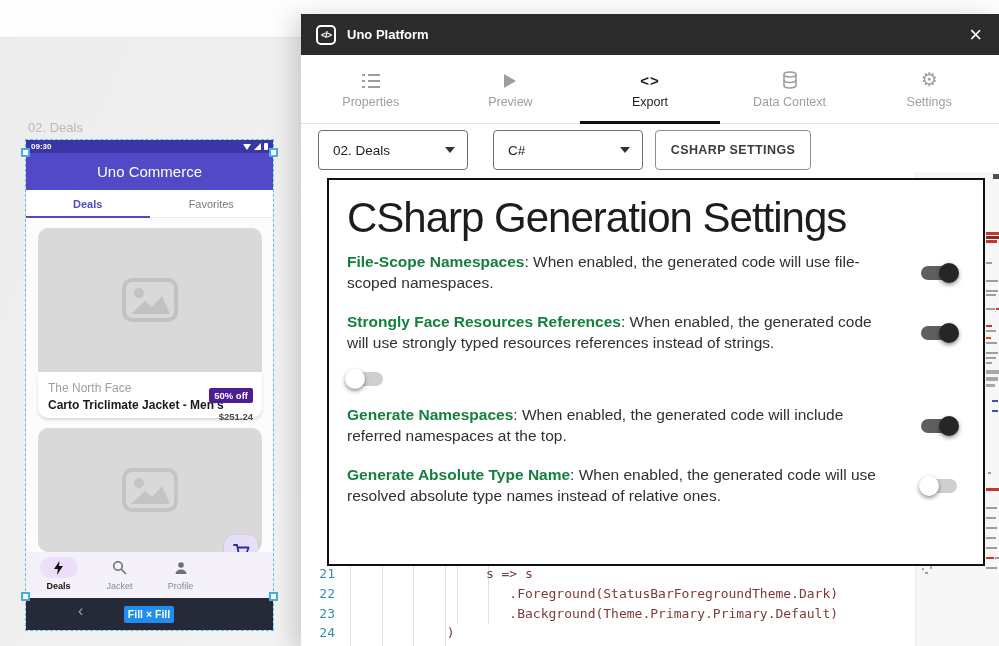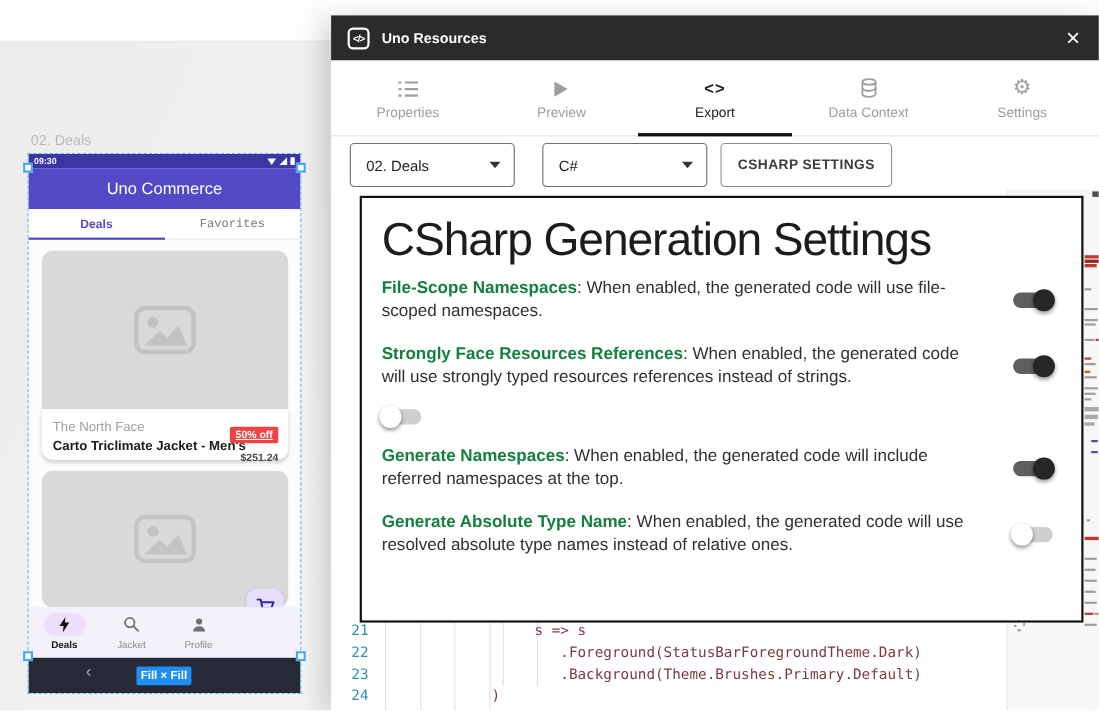--- a/index.html
+++ b/index.html
@@ -23,33 +23,33 @@
   .sb-ico { display:inline-block; margin-left:3px; }
   .sb-wifi { width:0; height:0; border-left:4px solid transparent; border-right:4px solid transparent; border-top:6px solid #fff; }
   .sb-signal { width:0; height:0; border-left:7px solid transparent; border-bottom:7px solid #fff; }
   .sb-batt { width:4px; height:7px; background:#fff; border-radius:1px; }
 
   .appbar { position:absolute; left:0; top:13px; width:100%; height:37px; background:#5149c6; color:#fff;
             display:flex; align-items:center; justify-content:center; font-size:15px; }
   .ptabs { position:absolute; left:0; top:50px; width:100%; height:28px; display:flex; background:#fff; border-bottom:1px solid #ececec; }
   .ptab { flex:1; display:flex; align-items:center; justify-content:center; font-size:11px; font-weight:bold; }
   .ptab.sel { color:#5348c6; }
-  .ptab.unsel { color:#7a7a7a; font-weight:normal;font-family:Liberation Mono, monospace; }
+  .ptab.unsel { color:#7a7a7a; font-weight:normal; }
   .ptab-underline { position:absolute; left:0; top:26px; width:50%; height:2px; background:#5348c6; }
 
   .card { position:absolute; left:12px; width:224px; background:#d9d9d9; border-radius:10px;
           display:flex; align-items:center; justify-content:center; }
   .card1 { top:88px; height:144px; border-radius:10px 10px 0 0; }
   .card2 { top:288px; height:124px; }
   .pinfo { position:absolute; left:12px; top:232px; width:224px; height:46px; background:#fff;
            border-radius:0 0 10px 10px; box-shadow:0 2px 3px rgba(0,0,0,.14); padding:9px 0 0 10px; }
   .brand { font-size:12px; color:#9e9e9e; }
   .pname { font-size:12px; font-weight:bold; color:#1a1a1a; margin-top:3px; }
   .pright { position:absolute; right:9px; top:13px; text-align:right; }
-  .badge { display:inline-block; background:#ef4444; color:#fff; font-size:9.5px; font-weight:bold; padding:2px 5px; border-radius:2px;text-decoration:underline; }
+  .badge { display:inline-block; background:#4c1d95; color:#fff; font-size:9.5px; font-weight:bold; padding:2px 5px; border-radius:2px; }
   .price { font-size:9.5px; font-weight:bold; color:#4a4a4a; margin-top:8px; }
 
   .fab { position:absolute; right:15px; top:395px; width:34px; height:34px; border-radius:10px; background:#e7def9;
          display:flex; align-items:center; justify-content:center; box-shadow:0 1px 3px rgba(0,0,0,.12); }
 
   .pnav { position:absolute; left:0; top:412px; width:100%; height:46px; background:#f4f1fb;
           display:flex; padding:5px 0 0 2px; }
   .pnav-item { width:61px; display:flex; flex-direction:column; align-items:center; }
   .pnav-pill { width:38px; height:21px; border-radius:11px; background:#eddffa; display:flex; align-items:center; justify-content:center; }
   .pnav-plain { height:21px; display:flex; align-items:center; justify-content:center; }
@@ -211,21 +211,21 @@
       <div class="handle h-tr"></div>
       <div class="handle h-bl"></div>
       <div class="handle h-br"></div>
     </div>
   </div>
 
   <div class="window">
 
     <div class="titlebar">
       <div class="tb-icon">&lt;/&gt;</div>
-      <div class="tb-title">Uno Resources</div>
+      <div class="tb-title">Uno Platform</div>
       <div class="tb-close">×</div>
     </div>
 
     <div class="tabbar">
       <div class="wtab">
         <div class="ticon">
           <svg width="18" height="16" viewBox="0 0 18 16">
               <g stroke="#9e9e9e" stroke-width="2">
             <line x1="0" y1="2" x2="3" y2="2"></line>
                 <line x1="6" y1="2" x2="18" y2="2"></line>
@@ -288,21 +288,21 @@
         <div class="code-line">
             <span class="ln">21</span>
             <span class="ct">                  s =&gt; s</span>
           </div>
         <div class="code-line">
             <span class="ln">22</span>
             <span class="ct">                     .Foreground(StatusBarForegroundTheme.Dark)</span>
           </div>
         <div class="code-line">
             <span class="ln">23</span>
-            <span class="ct">                     .Background(Theme.Brushes.Primary.Default)</span>
+            <span class="ct">                     .Background(Theme.Primary.Primary.Default)</span>
           </div>
         <div class="code-line">
             <span class="ln">24</span>
             <span class="ct">             )</span>
           </div>
         <div class="code-line">
             <span class="ln">25</span>
             <span class="ct">              Resources</span>
           </div>
       </div>

